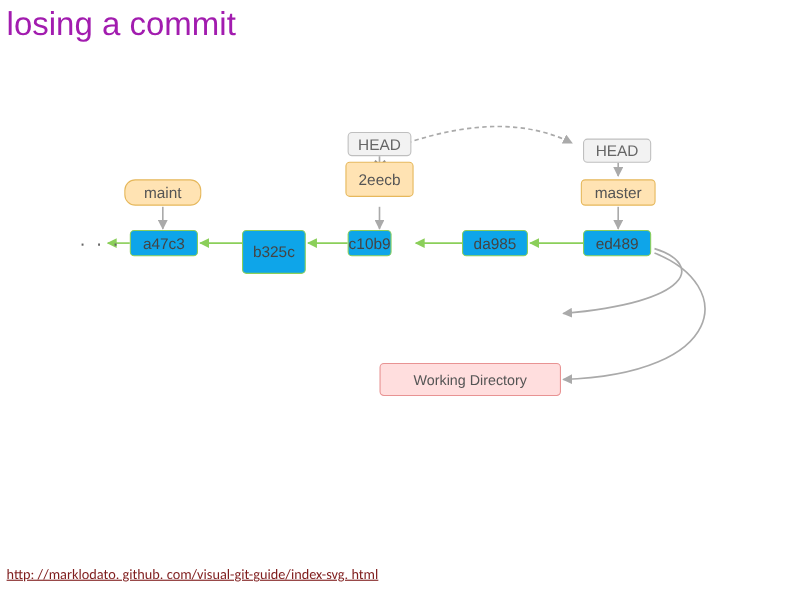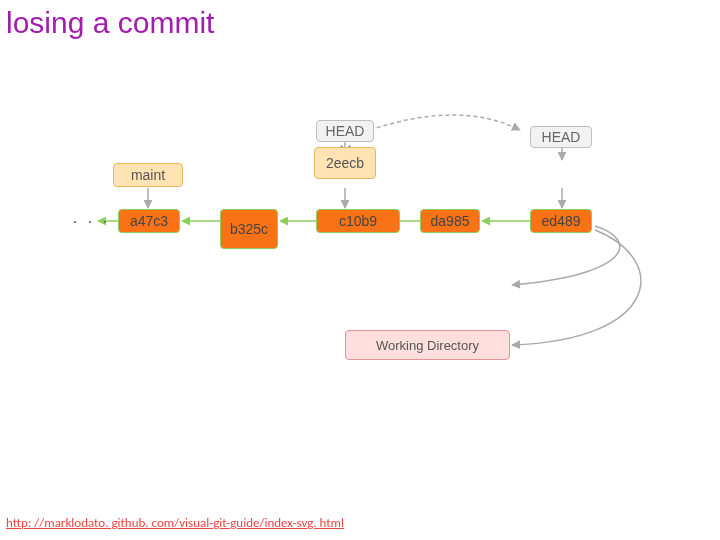--- a/index.html
+++ b/index.html
@@ -32,40 +32,40 @@
     border: 1.5px solid;
     border-radius: 4px;
     display: flex;
     align-items: center;
     justify-content: center;
     font-size: 14px;
     text-align: center;
   }
   .head-box  { background: #f2f2f2; border-color: #bfbfbf; color: #666; }
   .branch-box{ background: #ffe3b3; border-color: #e6b85c; color: #555; }
-  .commit-box{ background: #f97316; border-color: #8bcf5a; color: #444; }
+  .commit-box{ background: #0ea5e9; border-color: #8bcf5a; color: #444; }
   .stage-box { background: #dbe3ff; border-color: #7f8fe8; color: #555; }
   .work-box  { background: #ffdede; border-color: #e89393; color: #555; }
   .x-mark {
     position: absolute;
     color: #888;
     font-size: 18px;
   }
   .dots {
     position: absolute;
     color: #666;
     font-size: 18px;
     letter-spacing: 2px;
   }
   .footer {
     position: absolute;
     bottom: 10px;
     left: 6px;
     font-size: 13px;
-    color: #ef4444;
+    color: #7f1d1d;
     text-decoration: underline;
     font-family: Calibri, Arial, sans-serif;
   }
   .cmd {
     position: absolute;
     color: #333;
     font-family: 'Segoe UI', Arial, sans-serif;
   }
   .cmd .git { color: #888; }
   svg.arrows {
@@ -114,28 +114,29 @@
 
     <path d="M 595 170 C 670 200, 660 280, 512 285" stroke="#aaaaaa" stroke-width="1.5" fill="none" marker-end="url(#arr-gray)"></path>
   </svg>
 
 
   <div class="box head-box" style="top:60px; left:316px; width:58px; height:22px;">HEAD</div>
   <div class="x-mark" style="top:80px; left:338px;">✕</div>
 
   <div class="box head-box" style="top:66px; left:530px; width:62px; height:22px;">HEAD</div>
 
-  <div class="box branch-box" style="top:103px; left:113px; width:70px; height:24px;">maint</div>
+  <div class="box branch-box" style="top:103px; left:113px; width:70px; height:24px;border-radius:10px;">maint</div>
   <div class="box branch-box" style="top:87px; left:314px; width:62px; height:32px;">2eecb</div>
+  <div class="box branch-box" style="top:103px; left:528px; width:68px; height:24px;">master</div>
 
   <div class="dots" style="top:151px; left:72px;">· · ·</div>
 
   <div class="box commit-box" style="top:149px; left:118px; width:62px; height:24px;">a47c3</div>
   <div class="box commit-box" style="top:149px; left:220px; width:58px; height:40px;">b325c</div>
-  <div class="box commit-box" style="top:149px; left:316px; width:84px; height:24px;">c10b9</div>
+  <div class="box commit-box" style="top:149px; left:316px; width:40px; height:24px;">c10b9</div>
   <div class="box commit-box" style="top:149px; left:420px; width:60px; height:24px;">da985</div>
   <div class="box commit-box" style="top:149px; left:530px; width:62px; height:24px;">ed489</div>
 
 
   <div class="box work-box" style="top:270px; left:345px; width:165px; height:30px; font-size:13px;">Working Directory</div>
 
 </div>
 
 <div class="footer">http: //marklodato. github. com/visual-git-guide/index-svg. html</div>
 

